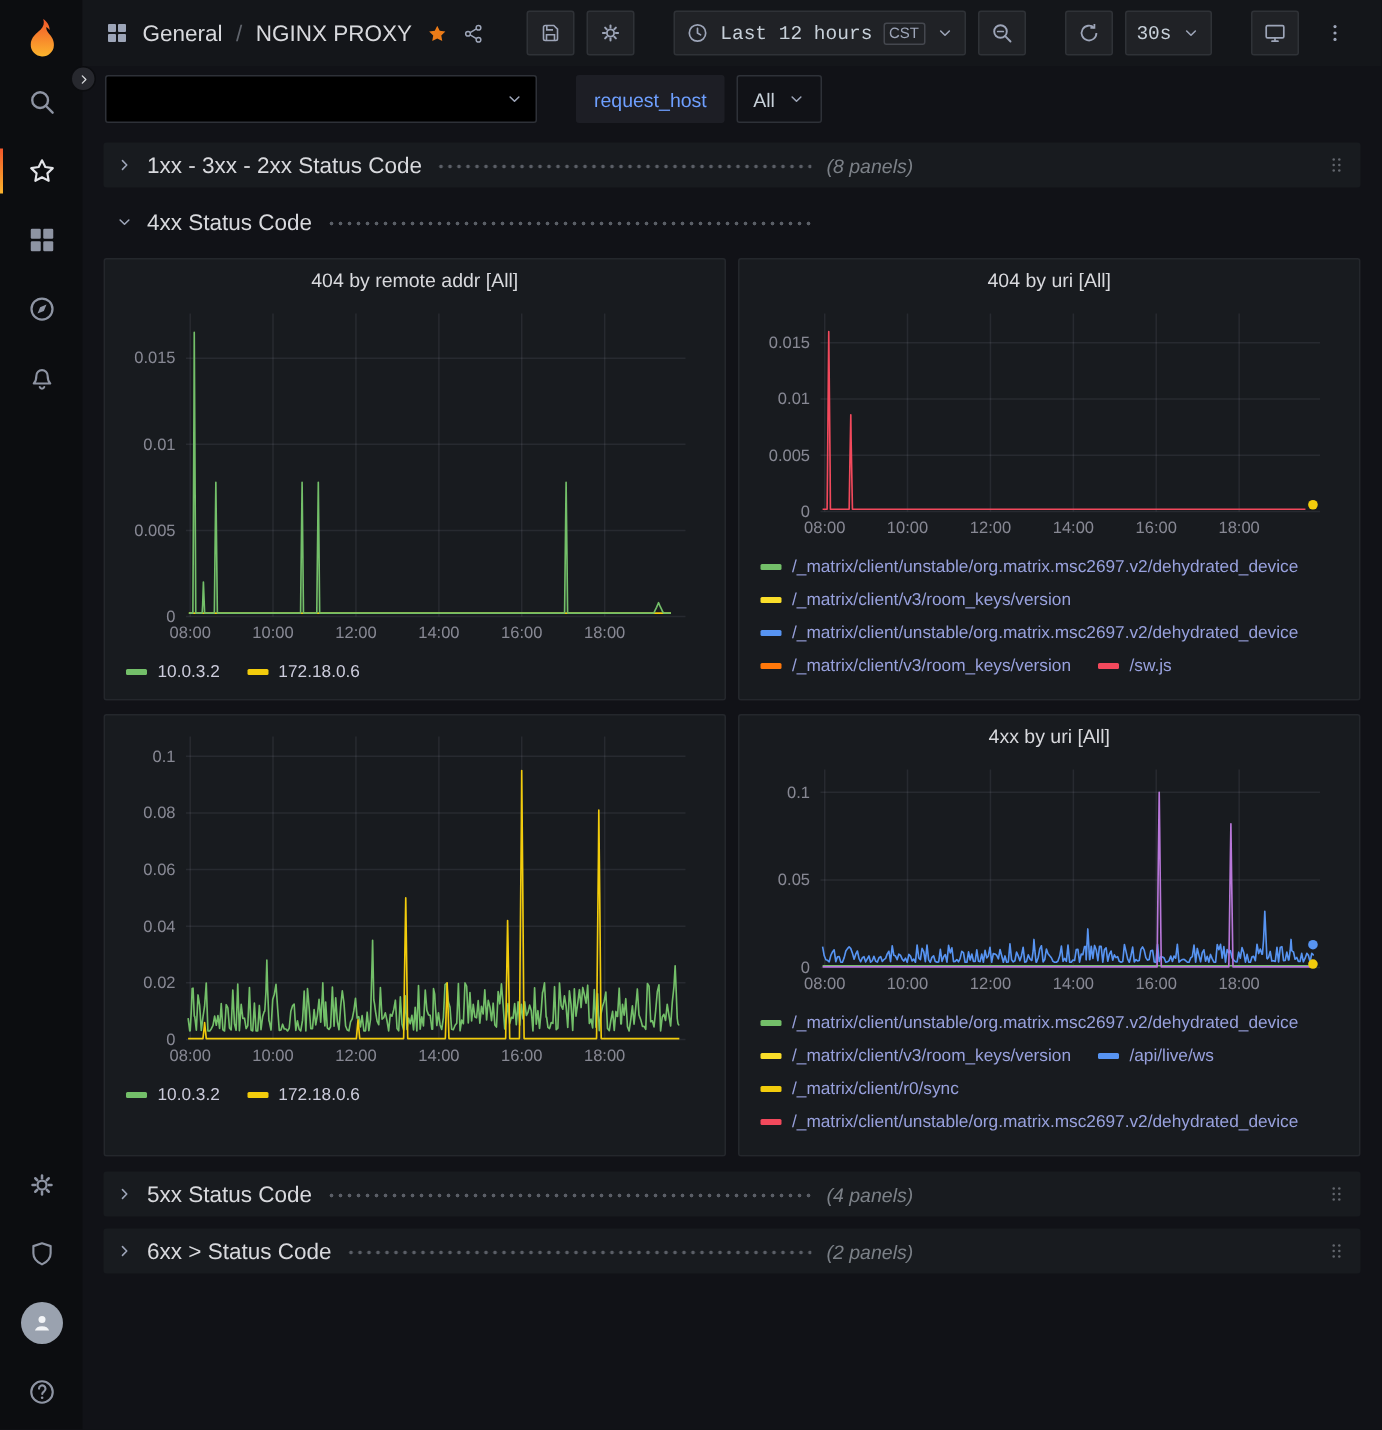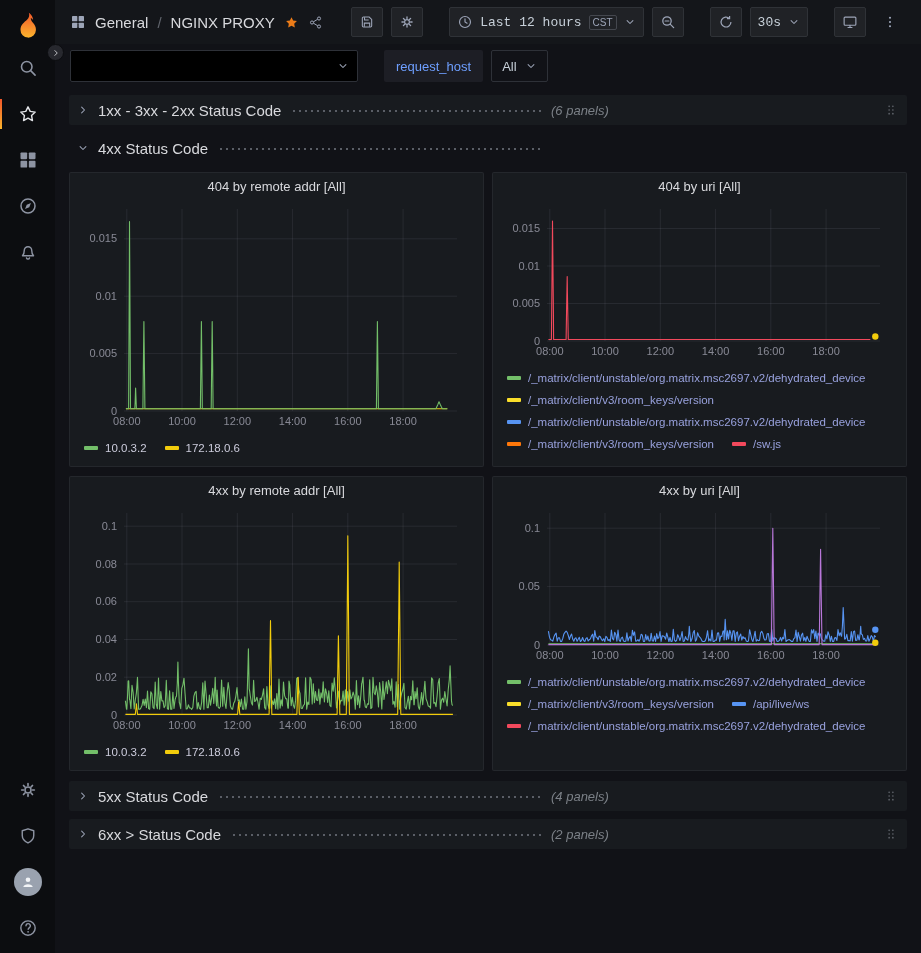--- a/index.html
+++ b/index.html
@@ -327,21 +327,21 @@
       <div class="rowhdr collapsed">
         <div class="row-left">
           <span class="ic ic-12 dim">
               <svg viewBox="0 0 24 24">
                 <path d="M9.3 6.2L15 12l-5.7 5.8" fill="none" stroke="currentColor" stroke-width="2.1" stroke-linecap="round" stroke-linejoin="round"></path>
               </svg>
             </span>
           <span class="row-title">1xx - 3xx - 2xx Status Code</span>
           <span class="leader"></span>
         </div>
-        <span class="row-count">(6 panels)</span>
+        <span class="row-count">(8 panels)</span>
         <span class="spacer"></span>
         <span class="ic ic-16 draghandle">
             <svg viewBox="0 0 24 24">
               <g fill="currentColor">
                 <circle cx="9.2" cy="6.5" r="1.25"></circle>
                 <circle cx="14.8" cy="6.5" r="1.25"></circle>
                 <circle cx="9.2" cy="12" r="1.25"></circle>
                 <circle cx="14.8" cy="12" r="1.25"></circle>
                 <circle cx="9.2" cy="17.5" r="1.25"></circle>
                 <circle cx="14.8" cy="17.5" r="1.25"></circle>
@@ -455,21 +455,20 @@
                   <span>/_matrix/client/v3/room_keys/version</span>
                 </span>
                 <span class="legend-item">
                   <span class="legend-marker" style="background: rgb(242, 73, 92);"></span>
                   <span>/sw.js</span>
                 </span>
               </div>
             </div>
         </section>
         <section class="panel">
-          <header class="panel-title">4xx by remote addr [All]</header>
           <div class="chart chart-lg"><svg width="393" height="230" style="font-family:Liberation Sans, sans-serif">
                 <line x1="46.8" y1="8" x2="46.8" y2="210" stroke="rgba(204,204,220,0.09)"></line>
                 <text x="46.8" y="224" fill="rgba(204,204,220,0.62)" font-size="11" text-anchor="middle">08:00</text>
                 <line x1="102.0" y1="8" x2="102.0" y2="210" stroke="rgba(204,204,220,0.09)"></line>
                 <text x="102.0" y="224" fill="rgba(204,204,220,0.62)" font-size="11" text-anchor="middle">10:00</text>
                 <line x1="157.3" y1="8" x2="157.3" y2="210" stroke="rgba(204,204,220,0.09)"></line>
                 <text x="157.3" y="224" fill="rgba(204,204,220,0.62)" font-size="11" text-anchor="middle">12:00</text>
                 <line x1="212.6" y1="8" x2="212.6" y2="210" stroke="rgba(204,204,220,0.09)"></line>
                 <text x="212.6" y="224" fill="rgba(204,204,220,0.62)" font-size="11" text-anchor="middle">14:00</text>
                 <line x1="267.8" y1="8" x2="267.8" y2="210" stroke="rgba(204,204,220,0.09)"></line>
@@ -543,20 +542,26 @@
                   <span class="legend-marker" style="background: rgb(250, 222, 42);"></span>
                   <span>/_matrix/client/v3/room_keys/version</span>
                 </span>
                 <span class="legend-item">
                   <span class="legend-marker" style="background: rgb(87, 148, 242);"></span>
                   <span>/api/live/ws</span>
                 </span>
               </div>
               <div class="legend-row">
                 <span class="legend-item">
+                  <span class="legend-marker" style="background: rgb(242, 204, 12);"></span>
+                  <span>/_matrix/client/r0/sync</span>
+                </span>
+              </div>
+              <div class="legend-row">
+                <span class="legend-item">
                   <span class="legend-marker" style="background: rgb(242, 73, 92);"></span>
                   <span>/_matrix/client/unstable/org.matrix.msc2697.v2/dehydrated_device</span>
                 </span>
               </div>
             </div>
         </section>
       </div>
 
       <div class="rowhdr collapsed">
         <div class="row-left">

